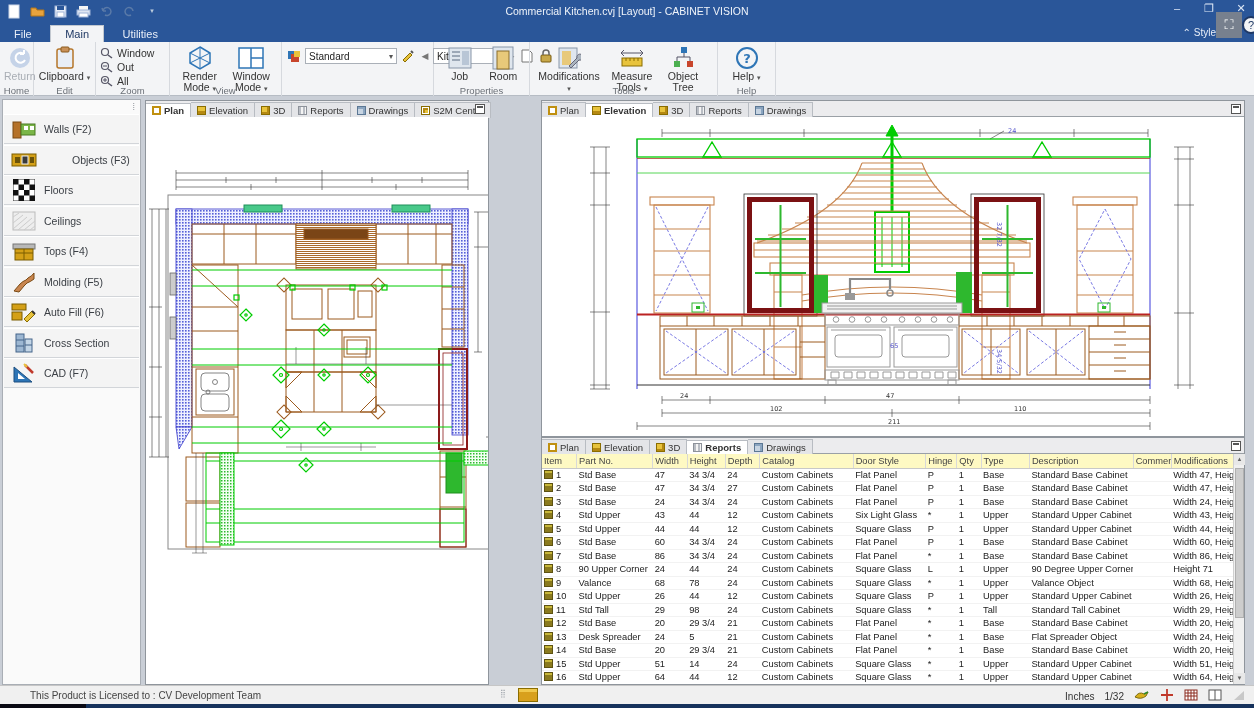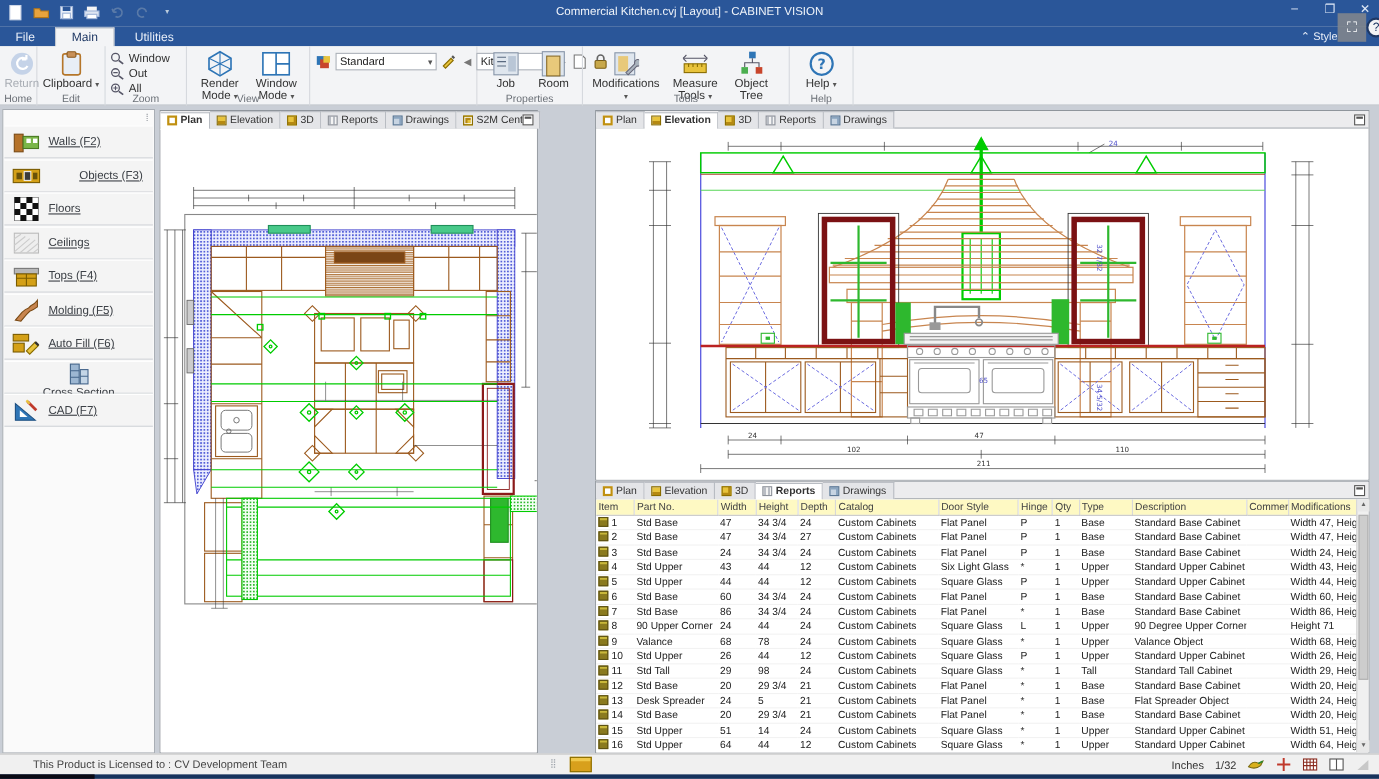--- a/index.html
+++ b/index.html
@@ -34,21 +34,21 @@
   .selbox .sval { flex:1; }
   .selarrow { color:#555; font-size:8px; }
   .navarr { font-size:9px; color:#777; width:10px; text-align:center; }
   .minibtn { width:16px; height:16px; display:flex; align-items:center; justify-content:center; }
   .caret { font-size:7px; color:#555; }
   
   #sidebar { position:absolute; left:2px; top:99px; width:139px; height:586px; background:#fafafa; border:1px solid #a9aeb5; }
   .side-grip { position:absolute; top:2px; right:4px; color:#8a8f96; font-size:9px; letter-spacing:1px; }
   .side-item { position:absolute; left:1px; width:135px; height:30px; border-bottom:1px solid #d2d5d9; border-top:1px solid #fff; background:#f4f4f4; display:flex; align-items:center; }
   .side-item .sicon { width:40px; display:flex; justify-content:center; }
-  .side-item .slabel { font-size:10.5px; color:#3c4046;text-decoration:underline; }
+  .side-item .slabel { font-size:10.5px; color:#3c4046; }
   .panel { position:absolute; background:#fff; border:1px solid #8f959c; }
   .tabstrip { position:relative; height:16px; background:#ececee; border-bottom:1px solid #9aa0a6; white-space:nowrap; }
   .tab { display:inline-flex; align-items:center; gap:3px; height:16px; padding:0 6px; font-size:9.5px; color:#333; border-right:1px solid #b8bcc2; background:#e4e5e8; border-top:1px solid #b8bcc2; }
   .tab.active { background:#fff; font-weight:bold; border-bottom:1px solid #fff; }
   .ticon { width:9px; height:9px; display:inline-block; border:1px solid #8a6d00; background:#e8c33c; }
   .t-plan { background:#fff; border:2px solid #c09010; width:9px; height:9px; }
   .t-elevation { background:linear-gradient(#e8c33c 60%, #b58912 60%); }
   .t-3d { background:#e8c33c; box-shadow:inset -2px -2px 0 #b58912; }
   .t-reports { background:repeating-linear-gradient(90deg,#b9bdc4 0 2px,#f4f4f4 2px 4px); border-color:#8d929a; }
   .t-drawings { background:#c7d4e2; border-color:#5b7794; box-shadow:inset -2px 2px 0 #8ba5c0; }
@@ -391,21 +391,21 @@
         <span class="sicon">
           <svg width="26" height="22">
             <rect x="1" y="3" width="14" height="6" fill="#d4a017" stroke="#7a5c00"></rect>
             <rect x="1" y="11" width="10" height="8" fill="#d4a017" stroke="#7a5c00"></rect>
             <path d="M13 18 L21 10 l3 3 -8 8 z" fill="#e8c33c" stroke="#8a6d00"></path>
             <path d="M21 10 l3 3" stroke="#333" stroke-width="2"></path>
           </svg>
         </span>
         <span class="slabel">Auto Fill (F6)</span>
       </div>
-      <div class="side-item" style="top: 227.5px; flex-direction: column;">
+      <div class="side-item" style="top: 227.5px;">
         <span class="sicon">
           <svg width="22" height="22">
             <rect x="3" y="2" width="8" height="18" fill="#9db7d2" stroke="#44658a"></rect>
             <rect x="12" y="7" width="7" height="13" fill="#c3d5e6" stroke="#44658a"></rect>
             <path d="M3 8 h8 M3 14 h8 M12 13 h7" stroke="#44658a"></path>
           </svg>
         </span>
         <span class="slabel">Cross Section</span>
       </div>
       <div class="side-item" style="top: 258px;">

